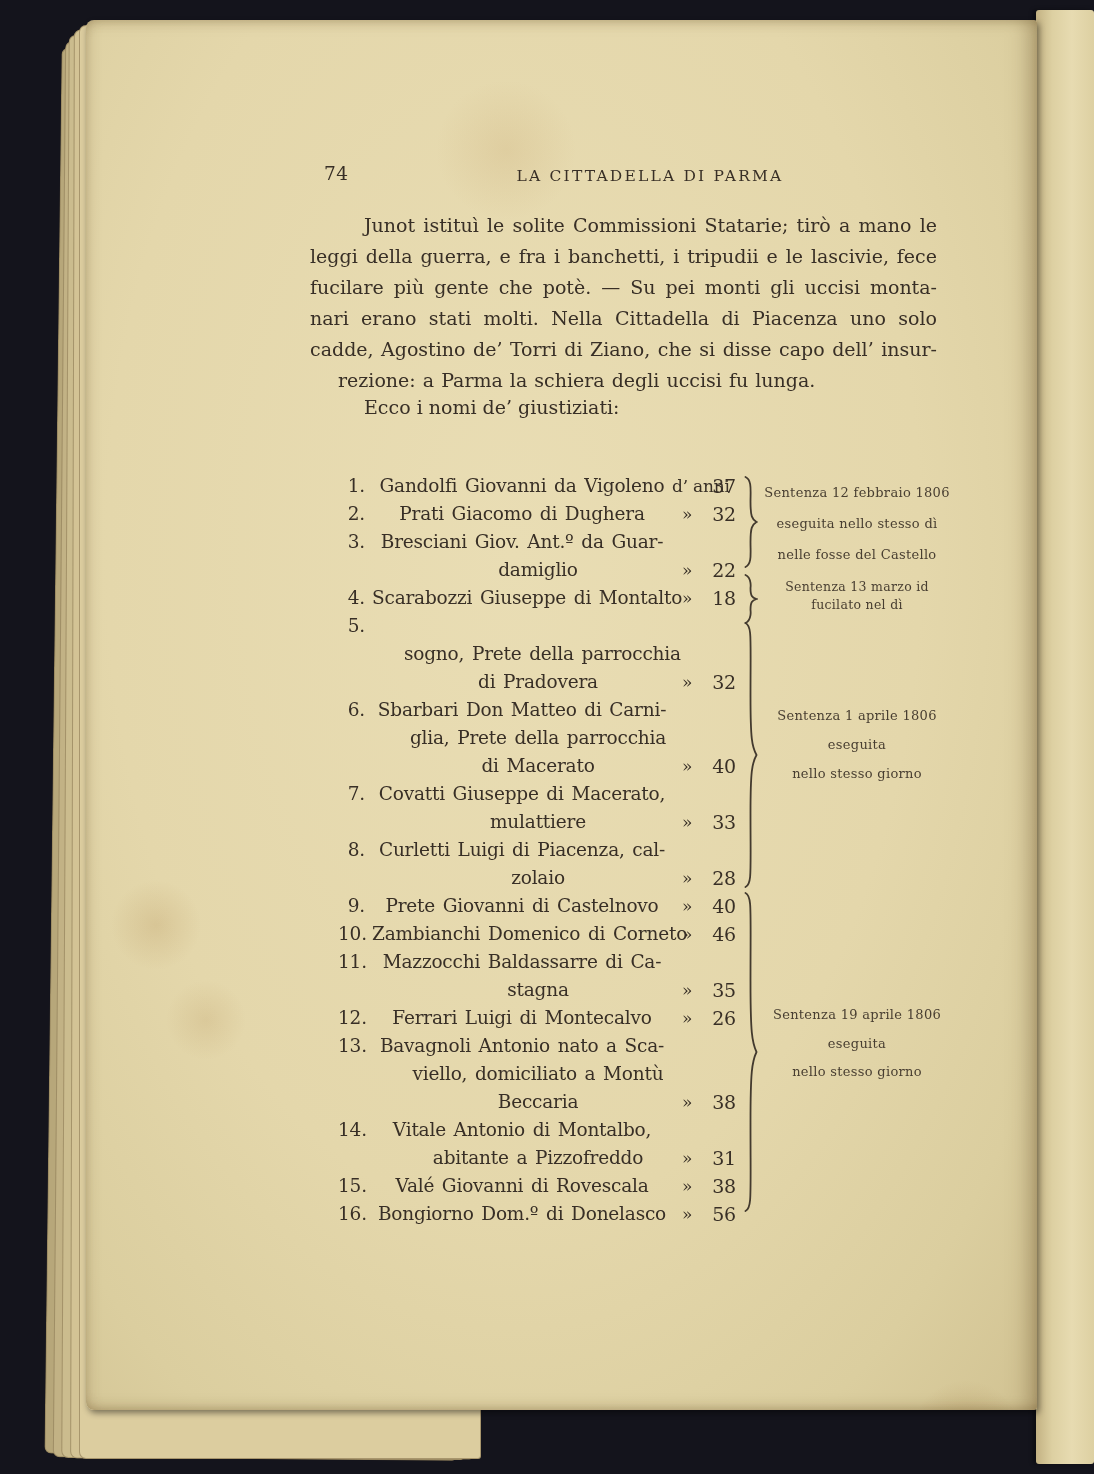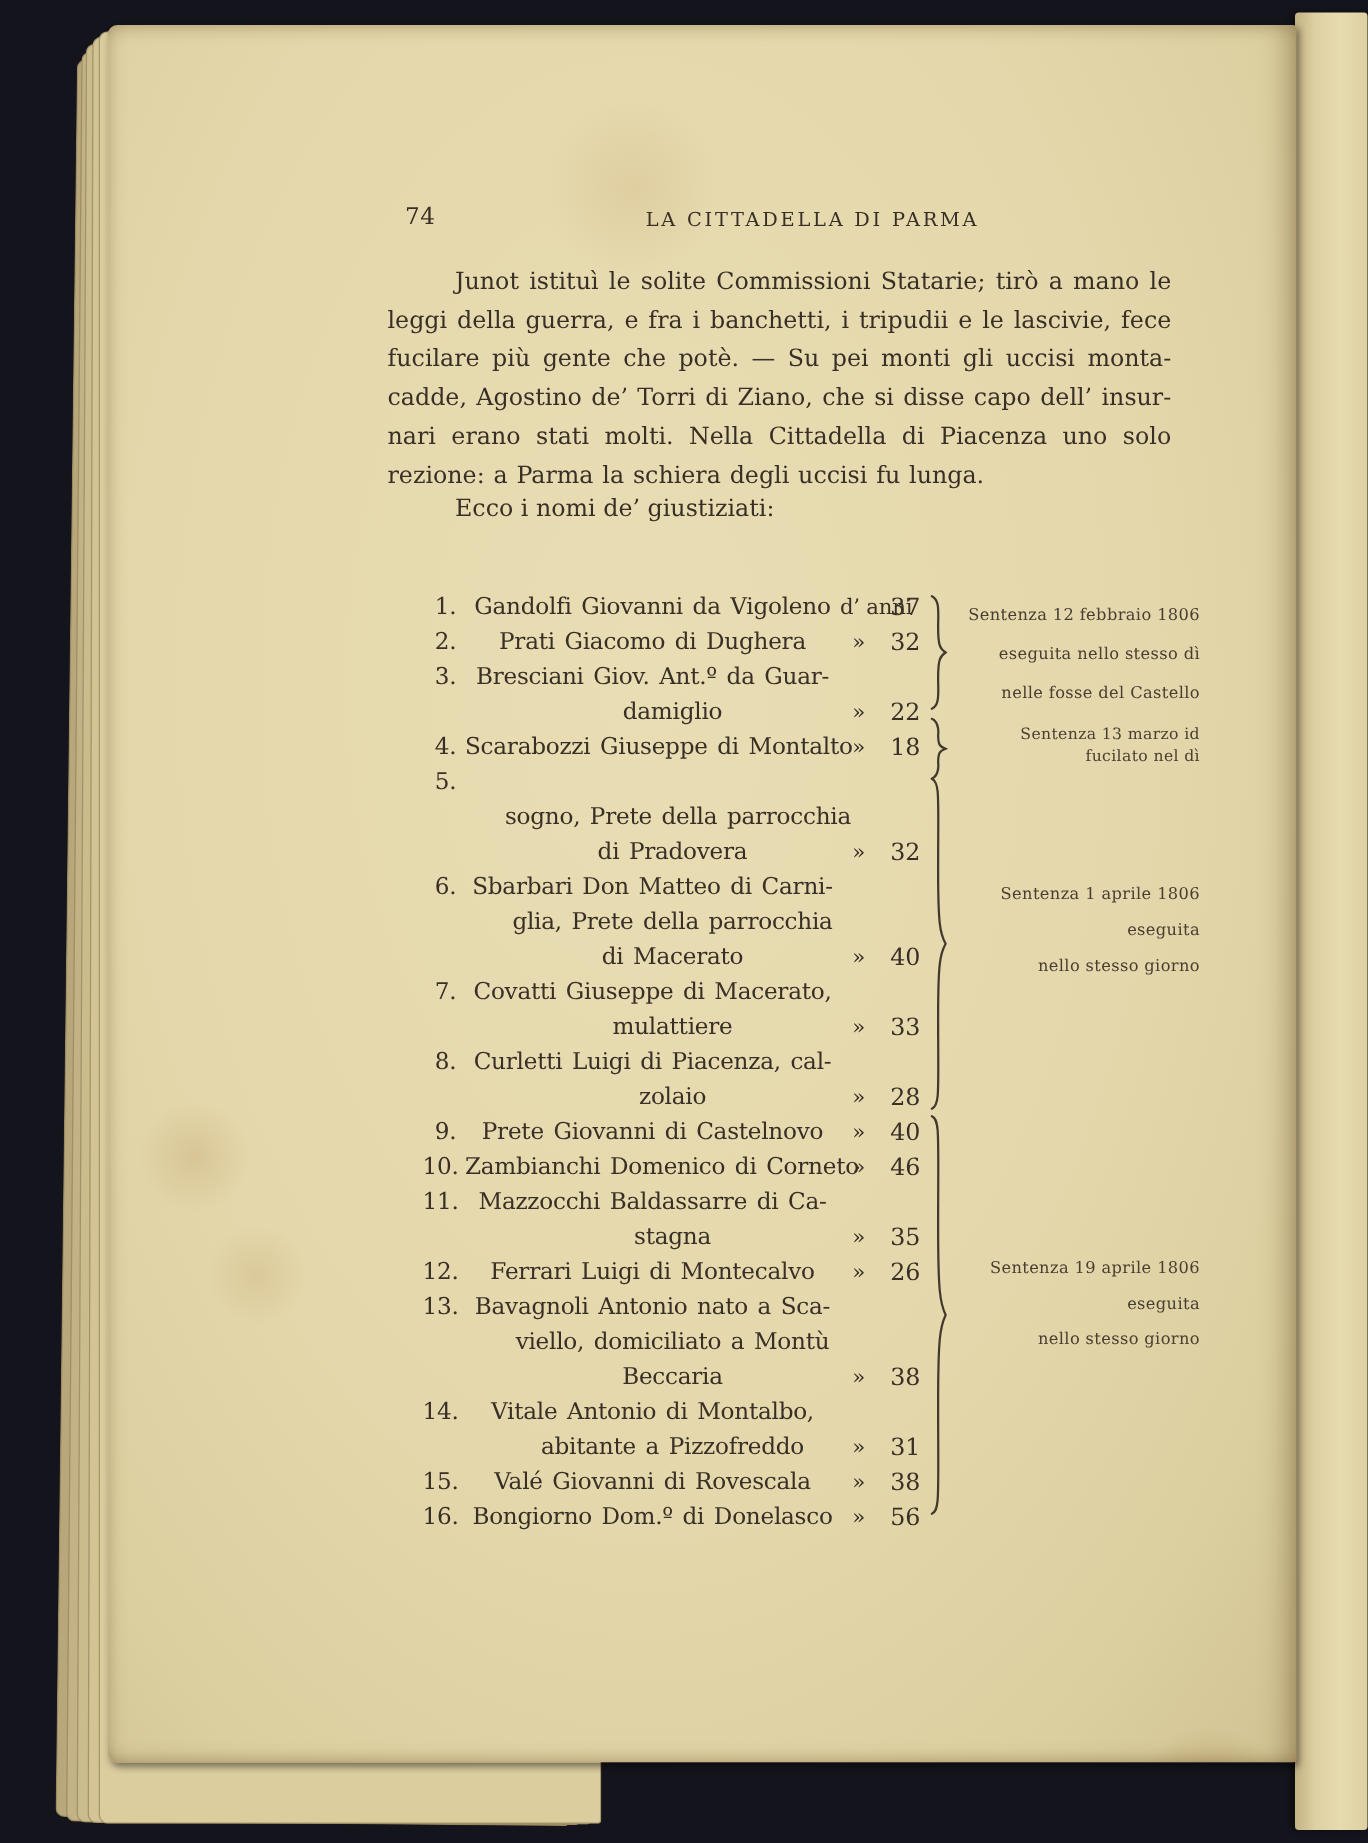--- a/index.html
+++ b/index.html
@@ -52,33 +52,33 @@
       2px 3px 6px rgba(0,0,0,.45);
   }
 
   .pagenum{position:absolute;left:238px;top:143px;font-size:18.5px;letter-spacing:.5px;}
   .runtitle{position:absolute;left:420px;top:147px;width:288px;text-align:center;
     font-size:15.5px;letter-spacing:2.2px;white-space:nowrap;}
 
   .para{position:absolute;left:224px;top:190px;width:627px;font-size:19px;}
   .pline{line-height:31px;text-align:justify;text-align-last:justify;word-spacing:1px;white-space:normal;}
   .pline.first{padding-left:54px;}
-  .pline.last{text-align-last:left;}
+  .pline.last{text-align-last:left;margin-left:28px;}
 
   .intro{position:absolute;left:278px;top:376px;font-size:19px;}
 
   .list{position:absolute;left:252px;top:452px;width:398px;font-size:18.5px;letter-spacing:-0.2px;}
   .lrow{display:grid;grid-template-columns:34px 300px 30px 34px;height:28px;line-height:28px;}
   .lnum{text-align:right;padding-right:7px;}
   .ltext{white-space:nowrap;word-spacing:2px;text-align:center;}
   .ltext.cont{padding-left:32px;}
   .lunit{text-align:center;white-space:nowrap;font-size:17px;}
   .lage{text-align:right;font-size:19px;}
 
-  .ann{position:absolute;left:668px;width:206px;text-align:right;color:var(--note-ink);letter-spacing:.3px;}
+  .ann{position:absolute;left:668px;width:206px;text-align:center;color:var(--note-ink);letter-spacing:.3px;}
   .brace{position:absolute;left:656px;width:16px;}
 </style>
 </head>
 <body>
 
 <div class="scene">
   <div>
     <div class="layer l5"></div>
     <div class="layer l4"></div>
     <div class="layer l3"></div>
@@ -88,22 +88,22 @@
 
   <div class="right-page"></div>
 
   <div class="page">
     <div class="pagenum">74</div>
     <div class="runtitle">LA CITTADELLA DI PARMA</div>
     <div class="para" id="para">
         <div class="pline first">Junot istituì le solite Commissioni Statarie; tirò a mano le</div>
         <div class="pline">leggi della guerra, e fra i banchetti, i tripudii e le lascivie, fece</div>
         <div class="pline">fucilare più gente che potè. — Su pei monti gli uccisi monta-</div>
+        <div class="pline">nari erano stati molti. Nella Cittadella di Piacenza uno solo</div>
         <div class="pline">cadde, Agostino de’ Torri di Ziano, che si disse capo dell’ insur-</div>
-        <div class="pline">nari erano stati molti. Nella Cittadella di Piacenza uno solo</div>
         <div class="pline last">rezione: a Parma la schiera degli uccisi fu lunga.</div>
       </div>
     <div class="intro">Ecco i nomi de’ giustiziati:</div>
     <div class="list" id="list">
         <div class="lrow">
           <div class="lnum">1.</div>
           <div class="ltext">Gandolfi Giovanni da Vigoleno</div>
           <div class="lunit">d’ anni</div>
           <div class="lage">37</div>
         </div>

